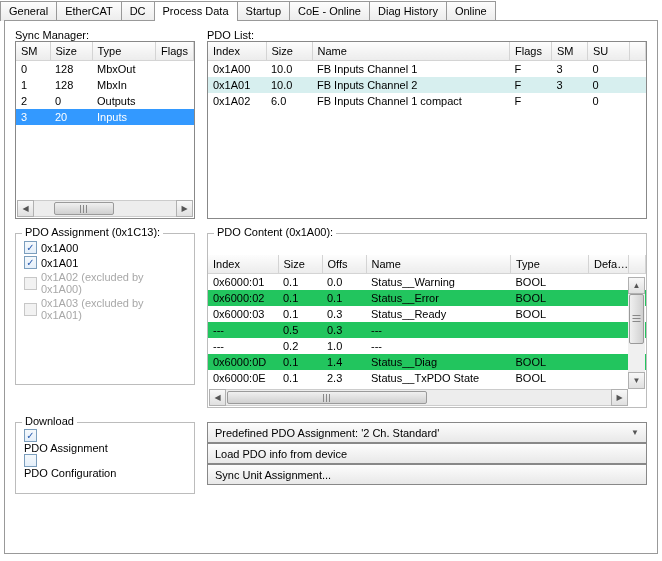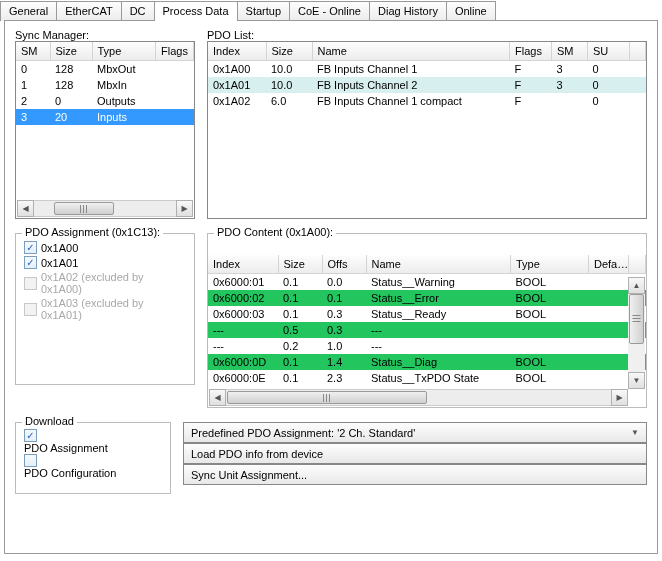--- a/index.html
+++ b/index.html
@@ -31,21 +31,21 @@
 .asg { width:180px; height:152px; }
 .asg .chkrow { display:flex; align-items:center; gap:4px; padding:1px 0; }
 .asg .chkrow.disabled { color:#a8a8a8; }
 .chkbox { width:13px; height:13px; border:1px solid #7b9ebd; background:linear-gradient(#f5f9fc,#e4effa); display:flex; align-items:center; justify-content:center; font-size:10px; line-height:1; color:#2a5db0; }
 .chkbox.off { color:transparent; }
 .chkbox.dis { border-color:#c7c7c7; background:#f2f2f2; }
 .content-wrap { height:152px; position:relative; }
 .content-rows tr.even td { background:#22c55e; }
 .vscroll { position:absolute; right:1px; top:22px; bottom:18px; width:17px; background:#f0f0f0; display:flex; flex-direction:column; }
 .vthumb { flex:0 0 50px; margin:0 1px; background:linear-gradient(90deg,#f0f0f0,#d0d0d0); border:1px solid #9a9a9a; border-radius:2px; display:flex; align-items:center; justify-content:center; }
-.dlbox { width:156px; height:72px; }
+.dlbox { width:180px; height:72px; }
 .rightbtns { flex:1; display:flex; flex-direction:column; gap:0; margin-top:14px; }
 .widebtn { border:1px solid #888; background:linear-gradient(#fdfdfd,#e8e8e8); padding:3px 7px; text-align:left; display:flex; justify-content:space-between; align-items:center; height:21px; cursor:pointer; }
 .widebtn .arrow { font-size:8px; color:#555; }
 </style>
 </head>
 <body>
 <div class="window">
 
 <div class="tabs">
   <div class="tab">General</div>

